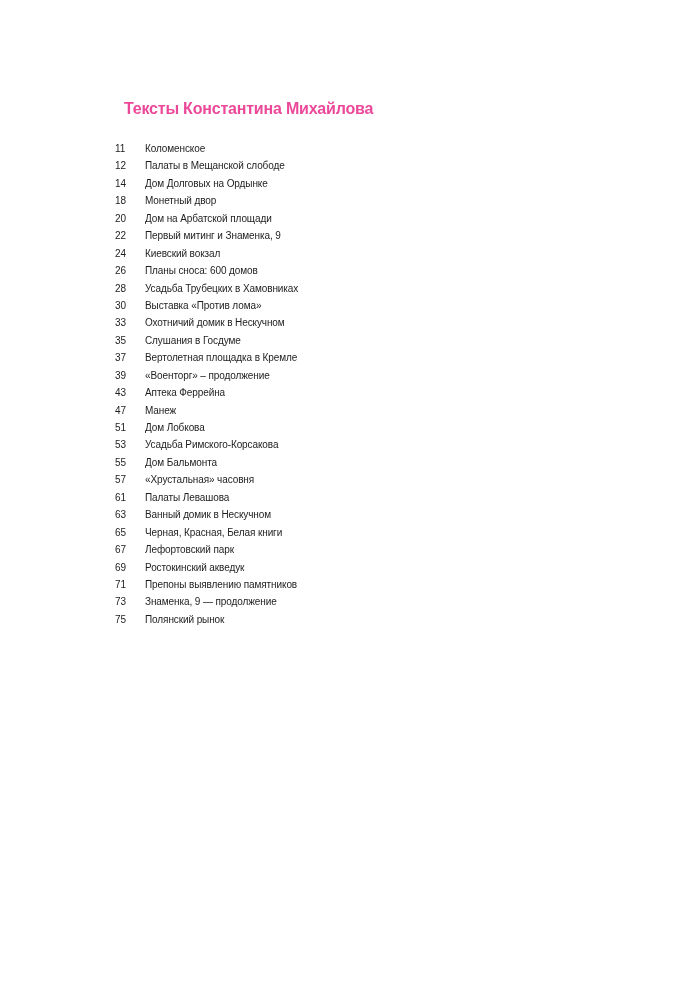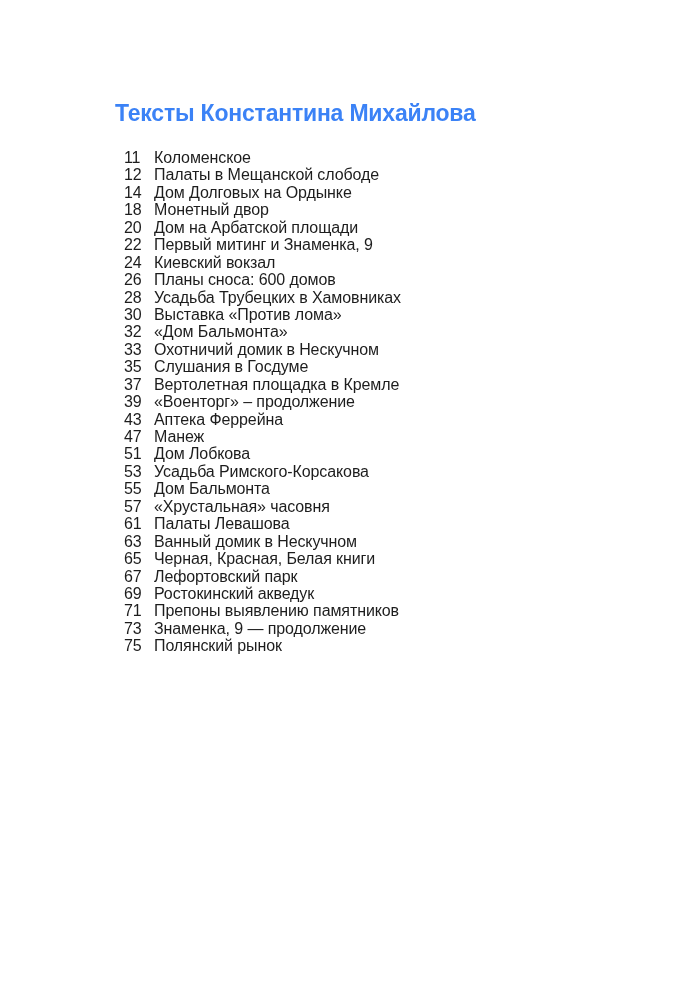--- a/index.html
+++ b/index.html
@@ -11,37 +11,37 @@
     position: relative;
     width: 683px;
     height: 1001px;
     background: #ffffff;
     overflow: hidden;
     font-family: "Liberation Sans", sans-serif;
     color: #1d1d1d;
   }
   .title {
     position: absolute;
-    left: 115px;
+    left: 124px;
     top: 100px;
     margin: 0;
-    font-size: 23px;
+    font-size: 16px;
     font-weight: bold;
     letter-spacing: -0.2px;
-    color: #3b82f6;
+    color: #ec4899;
     white-space: nowrap;
   }
   .toc {
     position: absolute;
     left: 115px;
     top: 140px;
-    margin: 9px;
+    margin: 0;
     padding: 0;
     list-style: none;
-    font-size: 16px;
+    font-size: 10px;
     line-height: 17.45px;
     letter-spacing: -0.1px;
   }
   .toc-row {
     display: flex;
     height: 17.45px;
     white-space: nowrap;
   }
   .toc-page {
     flex: 0 0 30px;
@@ -89,24 +89,20 @@
         <span class="toc-page">26</span>
         <span class="toc-label">Планы сноса: 600 домов</span>
       </li>
       <li class="toc-row">
         <span class="toc-page">28</span>
         <span class="toc-label">Усадьба Трубецких в Хамовниках</span>
       </li>
       <li class="toc-row">
         <span class="toc-page">30</span>
         <span class="toc-label">Выставка «Против лома»</span>
-      </li>
-      <li class="toc-row">
-        <span class="toc-page">32</span>
-        <span class="toc-label">«Дом Бальмонта»</span>
       </li>
       <li class="toc-row">
         <span class="toc-page">33</span>
         <span class="toc-label">Охотничий домик в Нескучном</span>
       </li>
       <li class="toc-row">
         <span class="toc-page">35</span>
         <span class="toc-label">Слушания в Госдуме</span>
       </li>
       <li class="toc-row">

